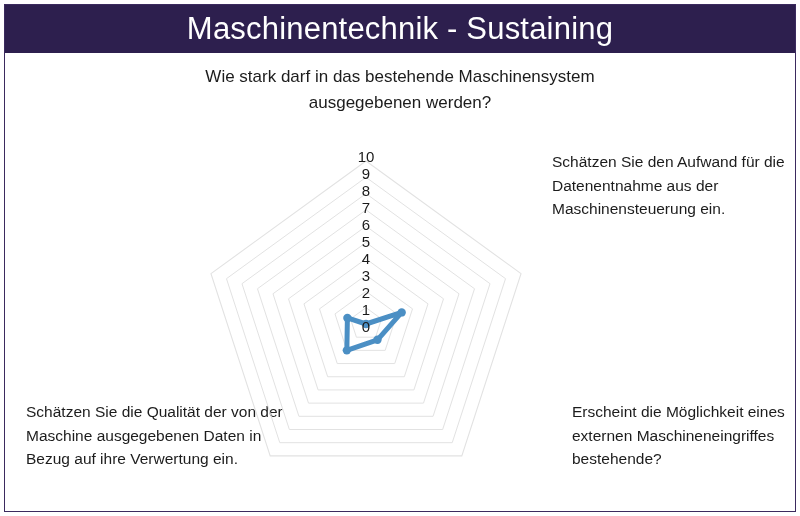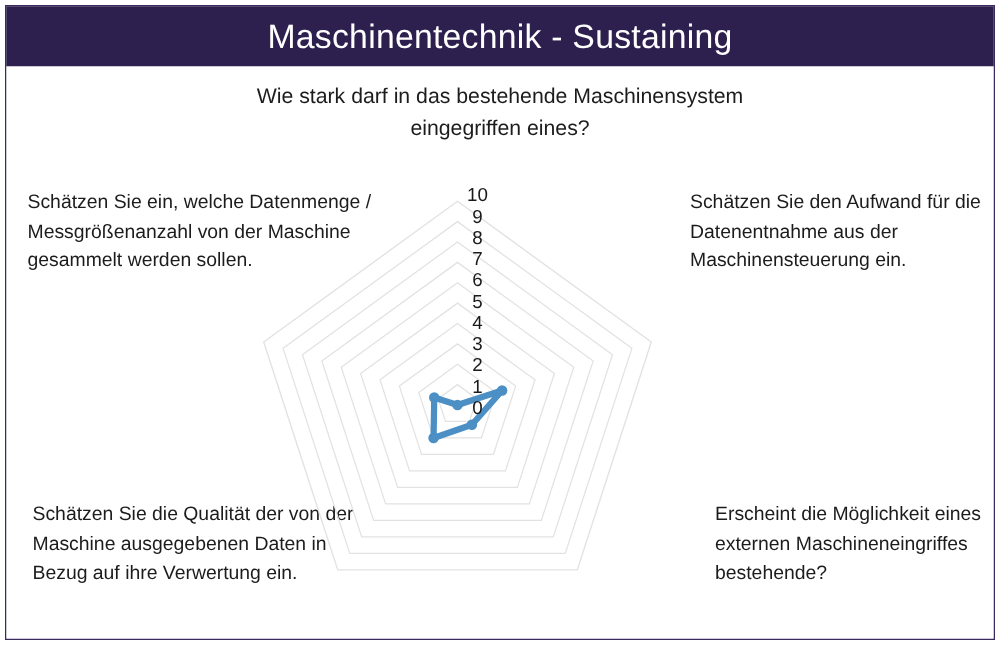--- a/index.html
+++ b/index.html
@@ -34,21 +34,21 @@
     width: 790px;
     height: 48px;
     background: #2d1f4e;
     display: flex;
     align-items: center;
     justify-content: center;
     box-sizing: border-box;
   }
   .title-text {
     color: #ffffff;
-    font-size: 27px;
+    font-size: 31px;
     font-weight: 400;
     letter-spacing: 0.2px;
     font-family: "Liberation Sans", sans-serif;
   }
   .subtitle {
     position: absolute;
     left: 160px;
     top: 64px;
     width: 480px;
     text-align: center;
@@ -70,21 +70,21 @@
   .chart-area {
     position: absolute;
     left: 195px;
     top: 135px;
     width: 345px;
     height: 360px;
   }
   .chart-svg { display: block; }
   .axis-numbers {
     position: absolute;
-    left: 16px;
+    left: 0;
     top: 0;
     width: 345px;
     height: 360px;
     pointer-events: none;
   }
   .axis-num {
     position: absolute;
     font-size: 15px;
     color: #1a1a1a;
     font-family: "Liberation Sans", sans-serif;
@@ -99,24 +99,23 @@
 <div id="slide">
 
   <div class="outer-frame"></div>
 
   <div class="title-bar">
     <div class="title-text">Maschinentechnik - Sustaining</div>
   </div>
 
   <div class="subtitle">
     <div>Wie stark darf in das bestehende Maschinensystem</div>
-    <div>eingegriffen eines?</div>
+    <div>ausgegebenen werden?</div>
   </div>
 
-  <div class="corner-label label-top-left">Schätzen Sie ein, welche Datenmenge / Messgrößenanzahl von der Maschine gesammelt werden sollen.</div>
 
   <div class="corner-label label-top-right">Schätzen Sie den Aufwand für die Datenentnahme aus der Maschinensteuerung ein.</div>
 
   <div class="corner-label label-bottom-left">Schätzen Sie die Qualität der von der Maschine ausgegebenen Daten in Bezug auf ihre Verwertung ein.</div>
 
   <div class="corner-label label-bottom-right">Erscheint die Möglichkeit eines externen Maschineneingriffes bestehende?</div>
 
   <div class="chart-area">
     <svg class="chart-svg" width="345" height="360" viewBox="0 0 345 360">
       <g id="grid-rings">

